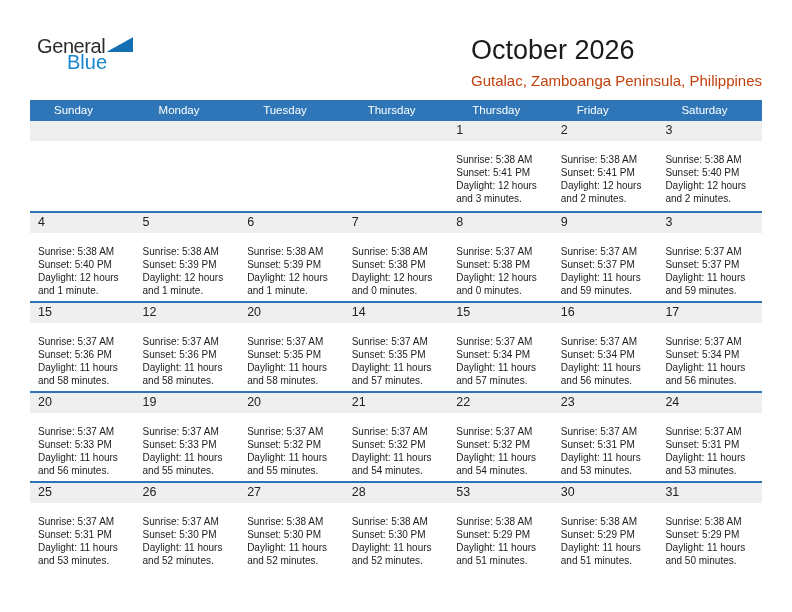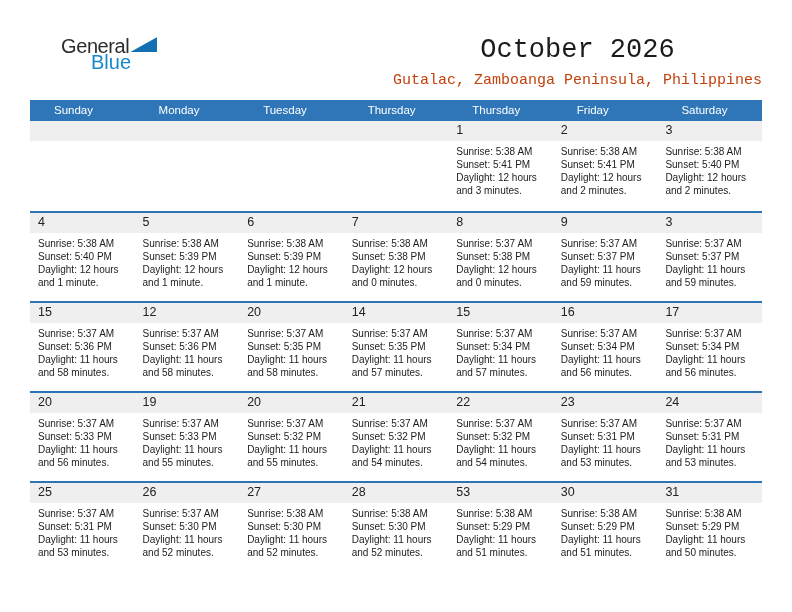--- a/index.html
+++ b/index.html
@@ -8,55 +8,55 @@
     font-family: "Liberation Sans", sans-serif;
     -webkit-font-smoothing: antialiased;
   }
   .page { width: 792px; height: 612px; position: relative; background: #fff; }
 
   
   .topbar {
     display: flex; justify-content: space-between; align-items: flex-start;
     padding: 36px 30px 0 37px;
   }
-  .logo { line-height: 1; margin-left: 24px; }
+  .logo { line-height: 1; }
   .logo-row { display: flex; align-items: flex-start; }
   .logo-general {
     font-size: 20px; color: #2d2d2d; letter-spacing: -0.4px; font-weight: 400;
   }
   .logo-triangle {
     display: inline-block; width: 27px; height: 15px; margin-left: 1px; margin-top: 1px;
     background: var(--logo-triangle, #1470B2);
     clip-path: polygon(0 100%, 100% 0, 100% 100%);
   }
   .logo-blue {
     display: block; margin-left: 30px; margin-top: -4px;
     font-size: 20px; color: var(--logo-blue, #1787CE); font-weight: 400;
   }
-  .titles { text-align: center; font-family: Liberation Mono, monospace; }
+  .titles { text-align: left; }
   .month-title { font-size: 27px; color: #1b1b1b; font-weight: 400; line-height: 1.05; }
   .location { font-size: 15px; color: #c2410c; font-weight: 400; margin-top: 8px; }
 
   
   table.calendar {
     margin: 11px 30px 0 30px; width: 732px;
     border-collapse: collapse; table-layout: fixed;
   }
   thead th {
     background: var(--header-bg, #2E76B8); color: #ffffff;
     font-weight: 400; font-size: 11.5px; text-align: left;
     padding: 4px 0 5px 24px; white-space: nowrap;
   }
   tbody td { vertical-align: top; padding: 0; height: 90px; }
   tbody tr.bordered td { border-top: 2px solid var(--week-border, #2E74B5); height: 88px; }
   .daynum {
     background: var(--day-band-bg, #EFEFEF);
     font-size: 12.5px; color: #222; padding: 2px 8px 3px 8px; height: 15px;
   }
-  .cell-details { padding: 4px 0 0 8px; font-size: 10px; line-height: 13px; color: #1c1c1c; }
+  .cell-details { padding: 4px 0 0 8px; font-size: 10px; line-height: 13px; color: #1c1c1c; margin-top: 8px; }
   .cell-details div { white-space: nowrap; }
 </style>
 </head>
 <body>
 
 <div class="page">
   <div class="topbar">
     <div class="logo">
       <div class="logo-row">
         <span class="logo-general">General</span>

